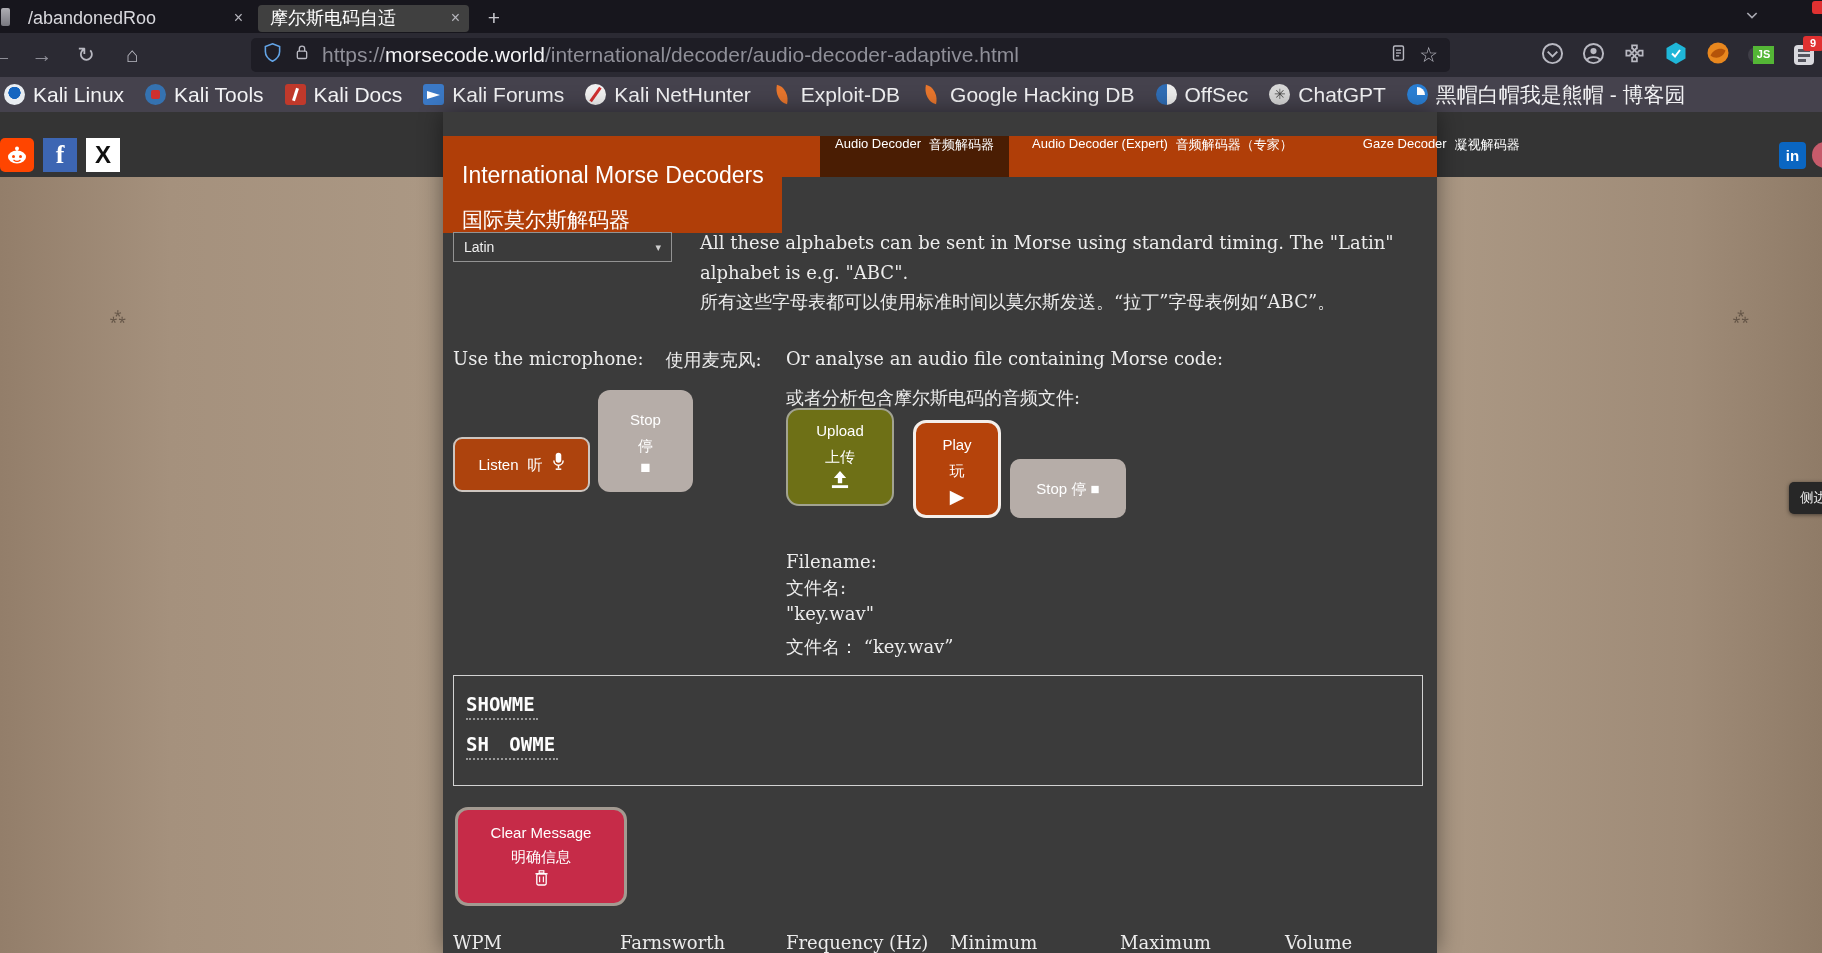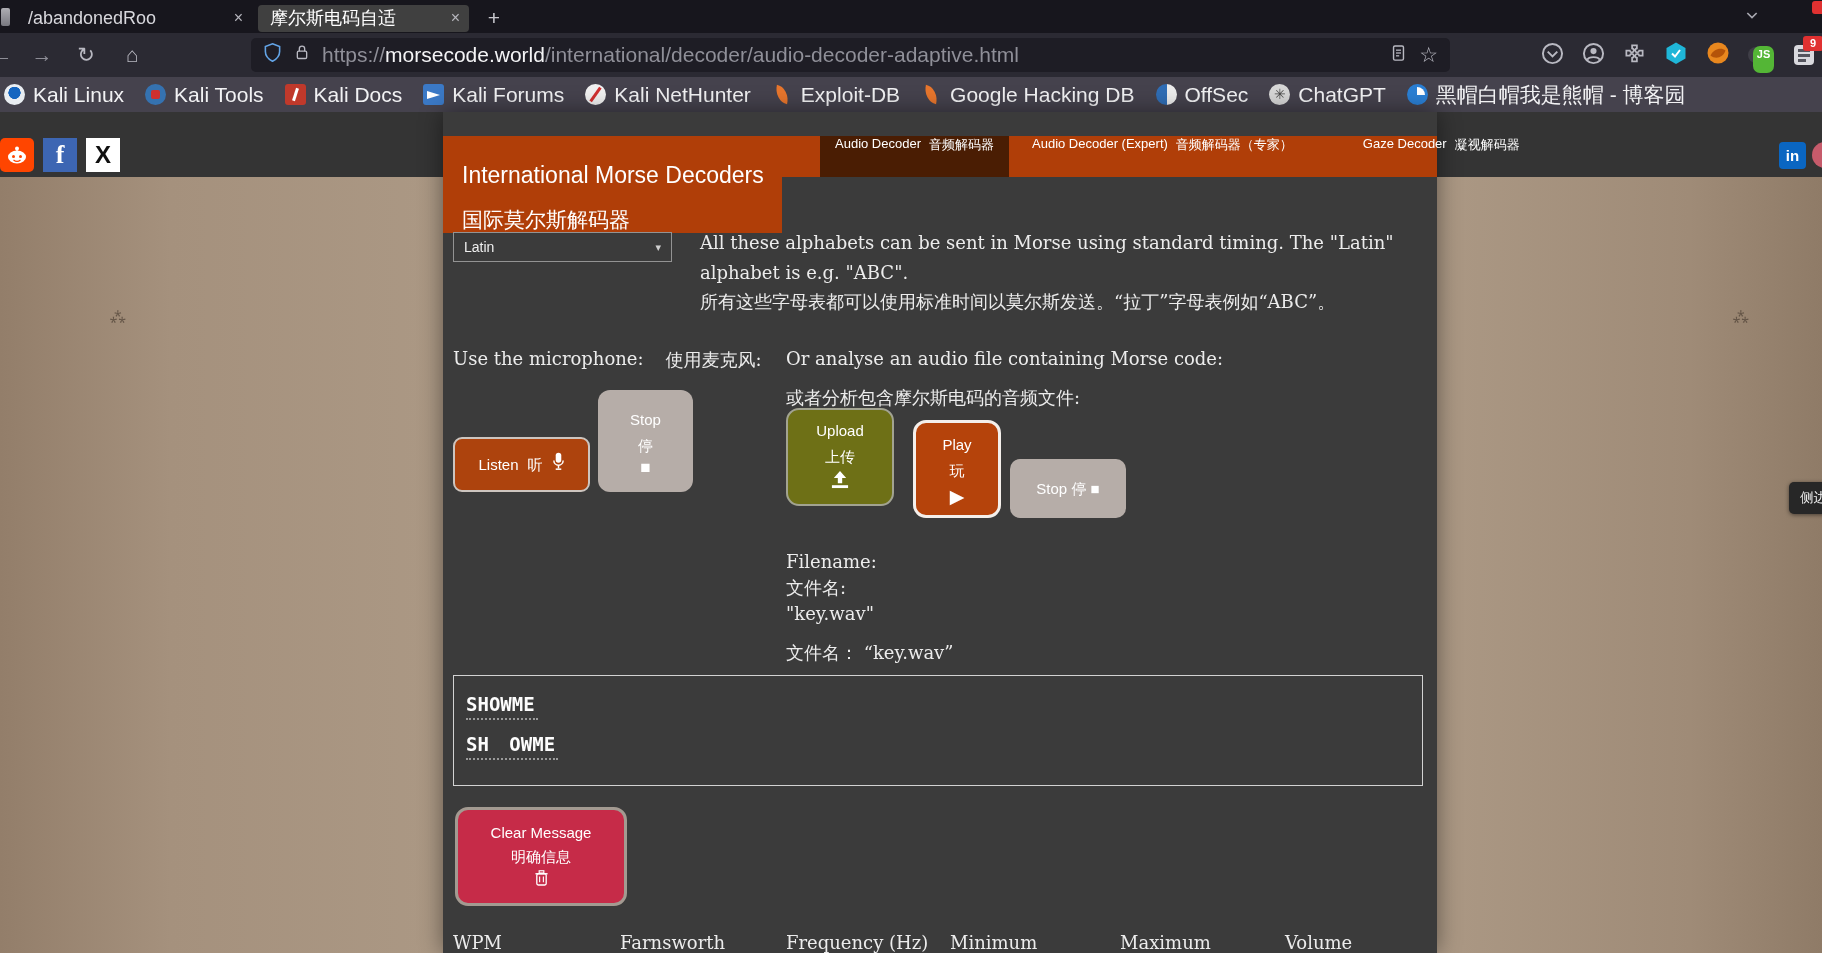--- a/index.html
+++ b/index.html
@@ -23,21 +23,21 @@
   .nav-btn{position:absolute;top:8px;width:32px;height:28px;color:#b9b9c2;font-size:21px;text-align:center;line-height:28px}
   .nav-back{left:-14px;color:#8d8d96}.nav-fwd{left:26px;color:#8d8d96}.nav-reload{left:70px}.nav-home{left:116px}
   .urlbar{position:absolute;left:251px;top:5px;width:1199px;height:34px;background:#1e1d25;border-radius:5px;
           display:flex;align-items:center;padding:0 12px;box-sizing:border-box;gap:12px;font-size:21px}
   .url-scheme,.url-path{color:#8f8f98}.url-host{color:#f4f4f6}
   .url-text{white-space:nowrap;overflow:hidden;flex:1;min-width:0}
   .url-star{color:#b9b9c2;font-size:21px}
   .toolbar-right{position:absolute;right:6px;top:5px;height:34px;display:flex;align-items:center;gap:18px}
   .js-ext{position:relative;width:26px;height:22px;display:inline-block}
   .js-dot{position:absolute;left:0;top:3px;width:16px;height:16px;border-radius:50%;background:#3f3e47}
-  .js-pill{position:absolute;right:0;top:2px;width:21px;height:27px;background:#54b636;border-radius:7px;
+  .js-pill{position:absolute;right:0;top:2px;width:21px;height:18px;background:#54b636;border-radius:0;
            color:#fff;font-weight:bold;font-size:11px;text-align:center;line-height:17px}
   .ext-badged{position:relative;width:24px;height:24px;display:inline-block}
   .badge{position:absolute;right:-7px;top:-7px;min-width:16px;height:15px;background:#e03131;border-radius:3px;
          color:#fff;font-size:11px;font-weight:bold;text-align:center;line-height:15px;padding:0 2px}
   .bookmarks{height:35px;background:#45424d;display:flex;align-items:center;padding-left:4px;gap:21px;overflow:hidden}
   .bm{display:flex;align-items:center;gap:8px;color:#f2f2f4;font-size:21px;white-space:nowrap;flex:0 0 auto}
   .fav{width:21px;height:21px;border-radius:4px;display:inline-block;position:relative;flex:0 0 auto}
   .f-kalilinux{border-radius:50%;background:radial-gradient(circle at 50% 42%,#1565c0 0 37%,#e9edf2 39%)}
   .f-kalitools{border-radius:50%;background:#3572b0}
   .f-kalitools::after{content:"";position:absolute;left:6px;top:6px;width:9px;height:9px;background:#d03030;border-radius:2px}
@@ -92,21 +92,21 @@
   .btn-listen{left:453px;top:325px;width:137px;height:55px;background:#ad430d;border:2px solid #cdc5bf;
        flex-direction:row;gap:9px;border-radius:9px}
   .btn-stopmic{left:598px;top:278px;width:95px;height:102px;background:#b6ada8;border-radius:12px}
   .btn-upload{left:786px;top:296px;width:108px;height:98px;background:#6e7016;border:2px solid #a2a391;border-radius:13px}
   .btn-play{left:913px;top:308px;width:88px;height:98px;background:#b5430b;border:3px solid #f4efeb;border-radius:13px}
   .btn-stopaudio{left:1010px;top:347px;width:116px;height:59px;background:#b6ada8;border-radius:10px;flex-direction:row}
   .sq{font-size:15px;line-height:1}
   .btn-stopmic .sq{font-size:17px}
   .play-glyph{font-size:19px;line-height:1;margin-top:3px}
   .filename{position:absolute;left:786px;top:437px;font-size:18px;line-height:26px}
-  .filename .gap{margin-top:13px}
+  .filename .gap{margin-top:7px}
   .message-box{position:absolute;left:453px;top:563px;width:970px;height:111px;border:1px solid #d2d2d2;
        box-sizing:border-box;background:#3b3b3b;padding:17px 0 0 12px}
   .msg-line{margin:0 0 13px 0}
   .msg-line span{font-family:"DejaVu Sans Mono",monospace;font-weight:bold;font-size:19px;color:#fdfdfd;
        border-bottom:2px dotted #9a9a9a;padding:0 3px 3px 0;white-space:pre;word-spacing:9px;display:inline-block}
   .btn-clear{left:455px;top:695px;width:172px;height:99px;background:#c62b48;border:3px solid #a39a91;border-radius:13px;line-height:24px}
   .sliders{position:absolute;left:0;top:820px;width:100%;height:21px}
   .sliders span{position:absolute;font-family:"DejaVu Serif","Liberation Serif",serif;color:#ececec;font-size:18px;white-space:nowrap}
   .sliders span:nth-child(1){left:453px}.sliders span:nth-child(2){left:620px}
   .sliders span:nth-child(3){left:786px}.sliders span:nth-child(4){left:950px}

